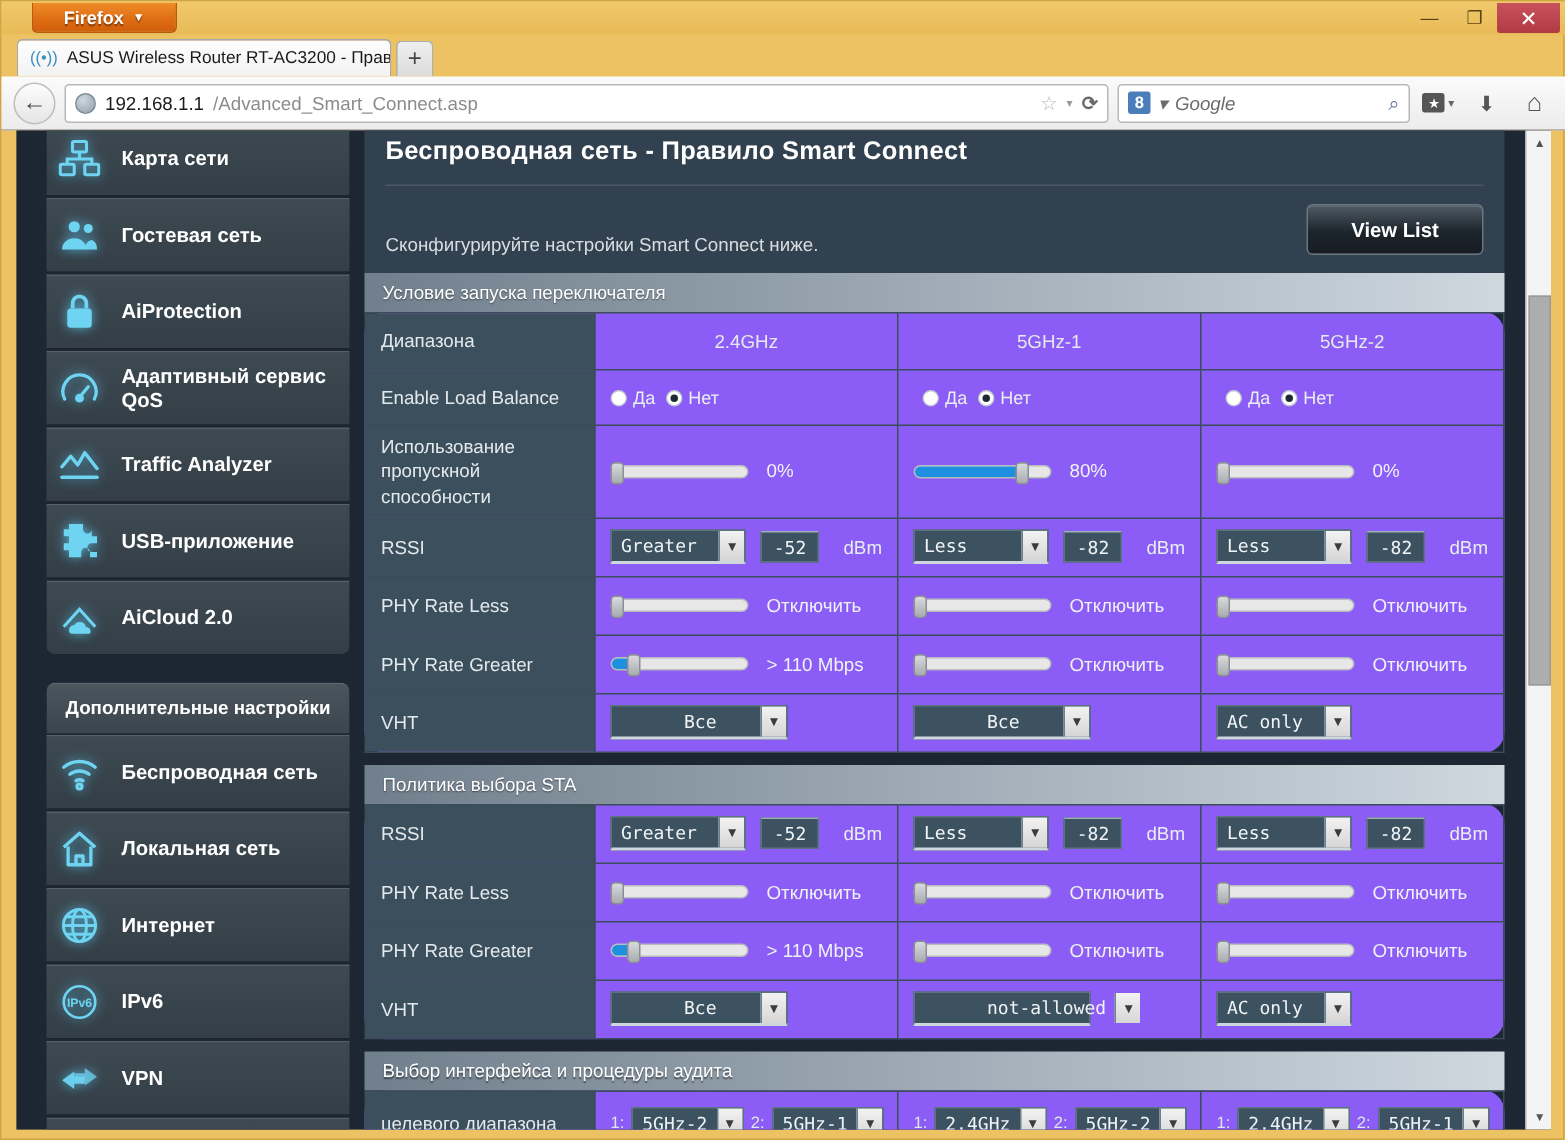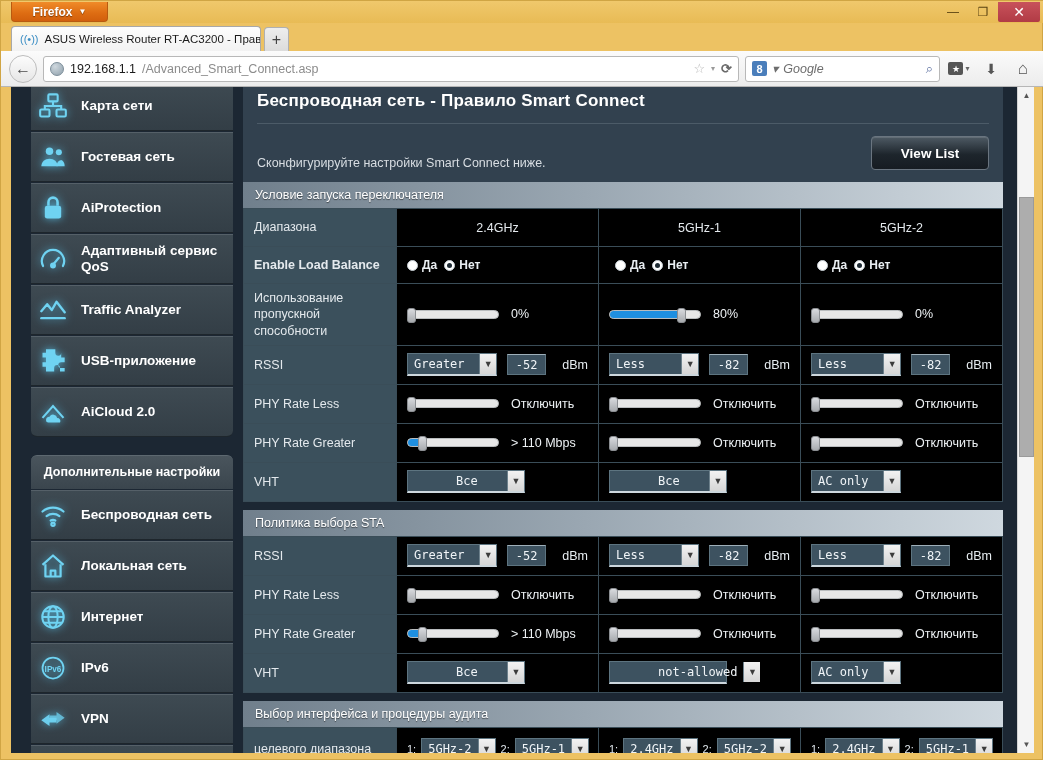--- a/index.html
+++ b/index.html
@@ -15,21 +15,21 @@
     position: absolute; left: 0; top: 0;
     width: 1043px; height: 760px;
     background: #edc263;
     border: 1px solid #d0a544;
   }
   #titlebar {
     position: absolute; left: 0; top: 0; width: 1043px; height: 22px;
     background: linear-gradient(to bottom, #f0c86c 0%, #e8bb55 100%);
   }
   #ff-button {
-    position: absolute; left: 10px; top: 1px; width: 97px; height: 20px;
+    position: absolute; left: 20px; top: 1px; width: 97px; height: 20px;
     background: linear-gradient(to bottom, #f08b29 0%, #dd6c12 60%, #d25f0c 100%);
     border: 1px solid #b85a10;
     border-top: none;
     border-radius: 0 0 4px 4px;
     color: #fff; font-size: 12px; font-weight: bold;
     text-shadow: 0 1px 1px rgba(0,0,0,.45);
     display: flex; align-items: center; justify-content: center; gap: 6px;
     cursor: pointer;
   }
   #ff-button .caret { font-size: 8px; }
@@ -225,40 +225,41 @@
     height: 26px; margin: 0 0 0 0;
     background: linear-gradient(to right, #707f8c 0%, #9aa7b2 45%, #cfd8df 100%);
     display: flex; align-items: center; padding-left: 12px;
     color: #fff; font-size: 12.5px;
     text-shadow: 0 1px 1px rgba(0,0,0,.5);
   }
   .section-gap { height: 8px; background: #1c2733; }
 
   table.cfg {
     width: 760px; border-collapse: collapse; table-layout: fixed;
-    background: #000000;
+    background: #8b5cf6;
+    border-radius: 14px;
   }
   table.cfg td {
     border: 1px solid #3a4d58;
     color: #e4e9ed; font-size: 12.5px;
     padding: 6px 10px;
     vertical-align: middle;
   }
   td.rowlabel {
     width: 153px;
     background: #3b505c;
     color: #dfe5ea; font-size: 12.5px;
     line-height: 1.3;
   }
   td.cell { width: 202px; }
   td.band {
     text-align: center; color: #eef3f6; font-size: 12.5px; height: 38px;
   }
   tr.r-band td.rowlabel { height: 38px; }
-  tr.r-load td { height: 37px; font-weight: bold; }
+  tr.r-load td { height: 37px; }
   tr.r-util td { height: 54px; }
   tr.r-rssi td { height: 39px; }
   tr.r-phy td { height: 39px; }
   tr.r-vht td { height: 39px; }
   tr.r-target td { height: 44px; }
 
   
   .radio-group { display: flex; align-items: center; gap: 7px; }
   .radio-opt { display: flex; align-items: center; gap: 4px; font-size: 12px; color: #e9eef2; }
   .radio {

